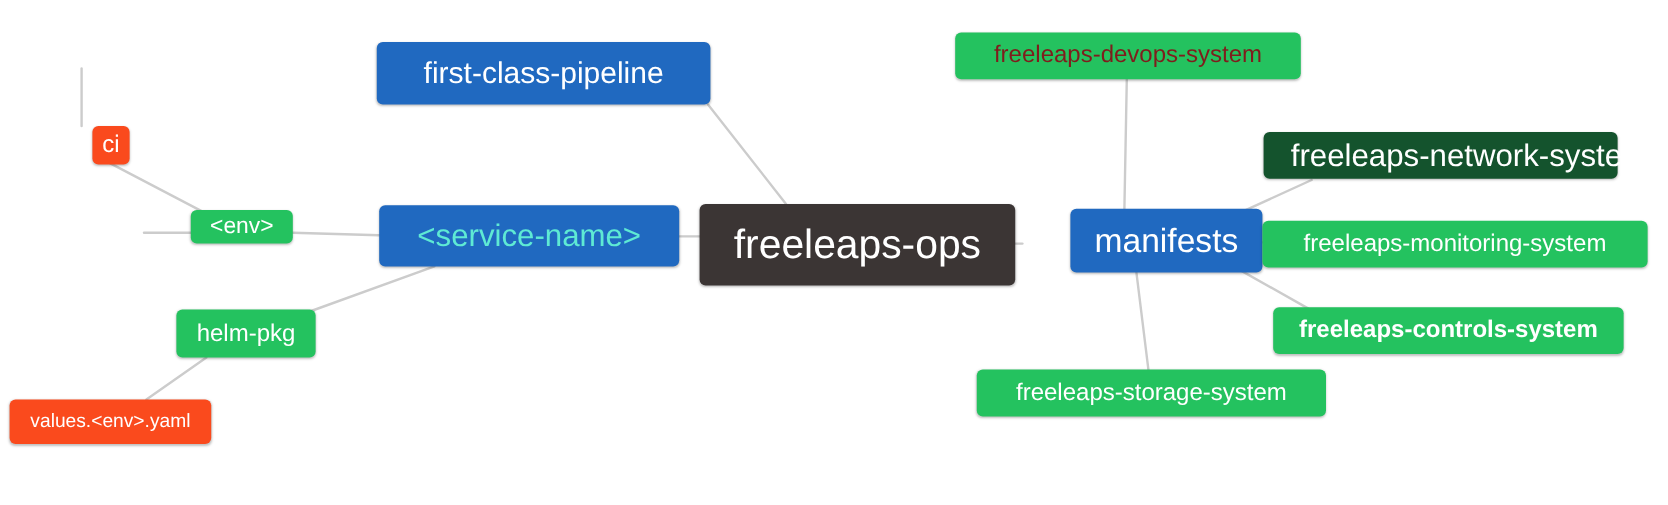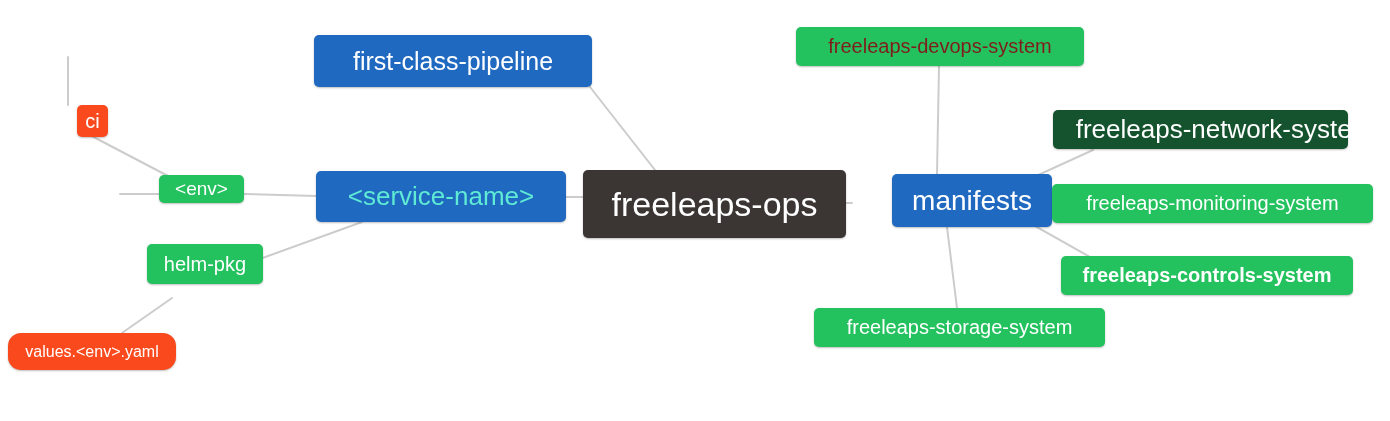--- a/index.html
+++ b/index.html
@@ -59,24 +59,24 @@
       <line x1="1012" y1="213" x2="1090" y2="257" stroke="#cccccc" stroke-width="2" stroke-linecap="round"></line>
       <line x1="947" y1="227" x2="957" y2="308" stroke="#cccccc" stroke-width="2" stroke-linecap="round"></line>
     </svg>
 
     <div class="node" style="left: 53px; top: 105px; width: 31px; height: 32px; background: rgb(250, 74, 29); font-size: 20px; color: rgb(255, 255, 255); margin-left: 24px;">
       <span>ci</span>
     </div>
     <div class="node" style="left: 159px; top: 175px; width: 85px; height: 28px; background: rgb(36, 194, 95); font-size: 19px; color: rgb(255, 255, 255); justify-content: center;">
       <span>&lt;env&gt;</span>
     </div>
-    <div class="node" style="left: 147px; top: 244px; width: 116px; height: 40px; background: rgb(36, 194, 95); font-size: 20px; color: rgb(255, 255, 255);">
+    <div class="node" style="left: 147px; top: 258px; width: 116px; height: 40px; background: rgb(36, 194, 95); font-size: 20px; color: rgb(255, 255, 255);">
       <span>helm-pkg</span>
     </div>
-    <div class="node" style="left: 8px; top: 333px; width: 168px; height: 37px; background: rgb(250, 74, 29); font-size: 16px; color: rgb(255, 255, 255); border-radius: 13px;">
+    <div class="node" style="left: 8px; top: 333px; width: 168px; height: 37px; background: rgb(250, 74, 29); font-size: 16px; color: rgb(255, 255, 255);">
       <span>values.&lt;env&gt;.yaml</span>
     </div>
     <div class="node" style="left: 314px; top: 35px; width: 278px; height: 52px; background: rgb(32, 105, 192); font-size: 25px; color: rgb(255, 255, 255);">
       <span>first-class-pipeline</span>
     </div>
     <div class="node" style="left: 316px; top: 171px; width: 250px; height: 51px; background: rgb(32, 105, 192); font-size: 26px; color: #5eead4;">
       <span>&lt;service-name&gt;</span>
     </div>
     <div class="node" style="left: 583px; top: 170px; width: 263px; height: 68px; background: rgb(59, 53, 52); font-size: 34px; color: rgb(255, 255, 255);">
       <span>freeleaps-ops</span>

